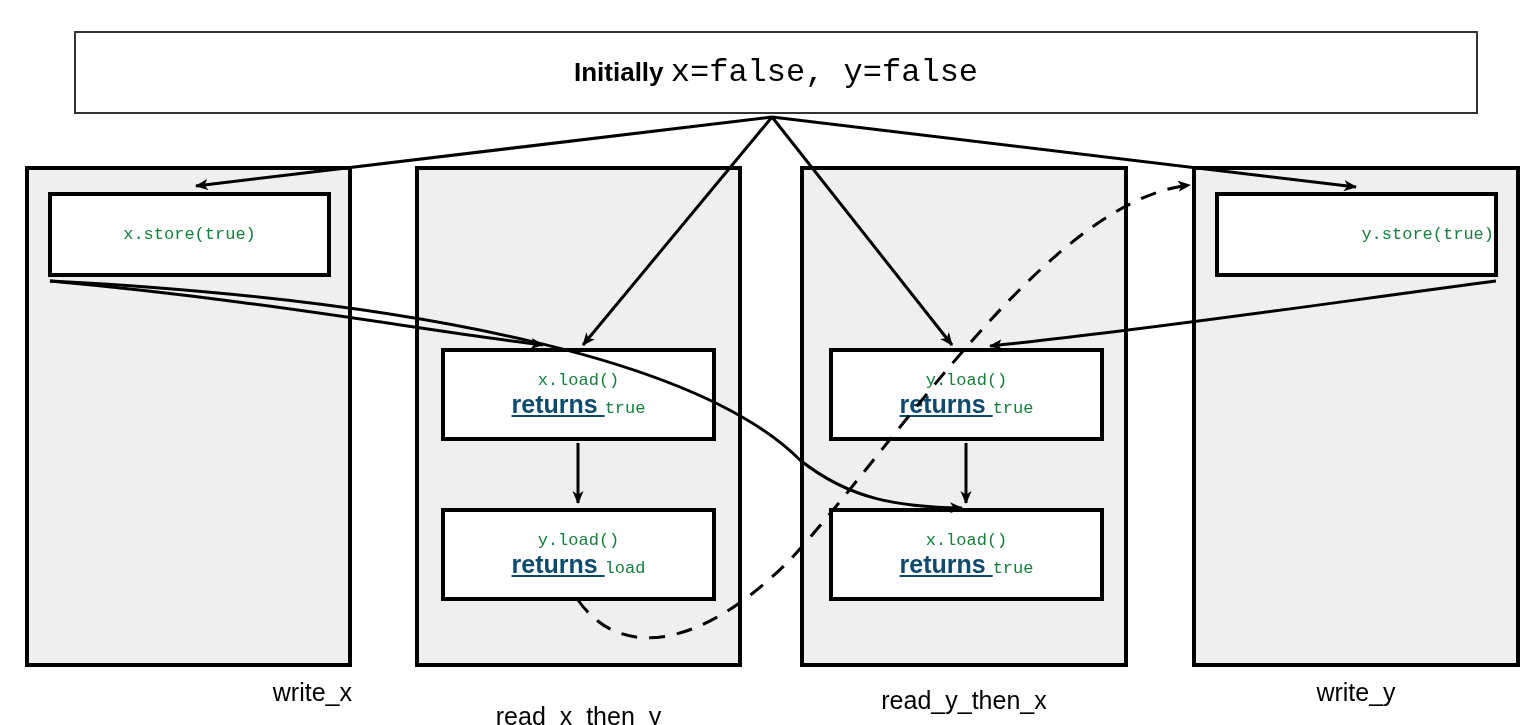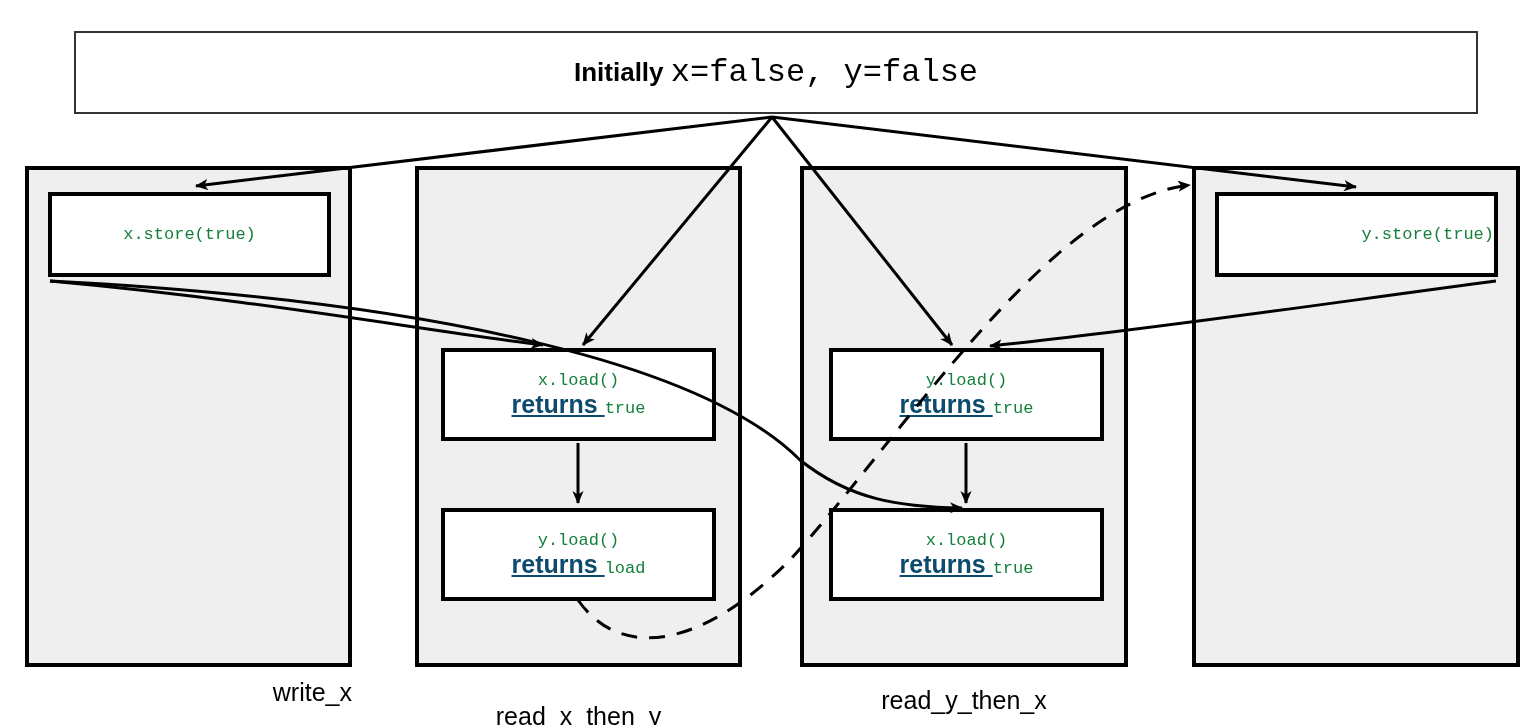--- a/index.html
+++ b/index.html
@@ -164,14 +164,15 @@
 
       <path d="M 966,443 L 966,503" marker-end="url(#ah)"></path>
 
       <path d="M 578,600 C 620,660 700,650 790,560 C 900,440 1050,200 1190,185" stroke-dasharray="16 12" marker-end="url(#ah)"></path>
     </g>
   </svg>
 
   <div class="lane-label" style="left:25px; top:678px; width:327px;text-align:right;">write_x</div>
   <div class="lane-label" style="left:415px; top:678px; width:327px;margin-top:24px;">read_x_then_y</div>
   <div class="lane-label" style="left:800px; top:678px; width:328px;margin-top:8px;">read_y_then_x</div>
+  <div class="lane-label" style="left:1192px; top:678px; width:328px;">write_y</div>
 
 </div>
 
 </body></html>

